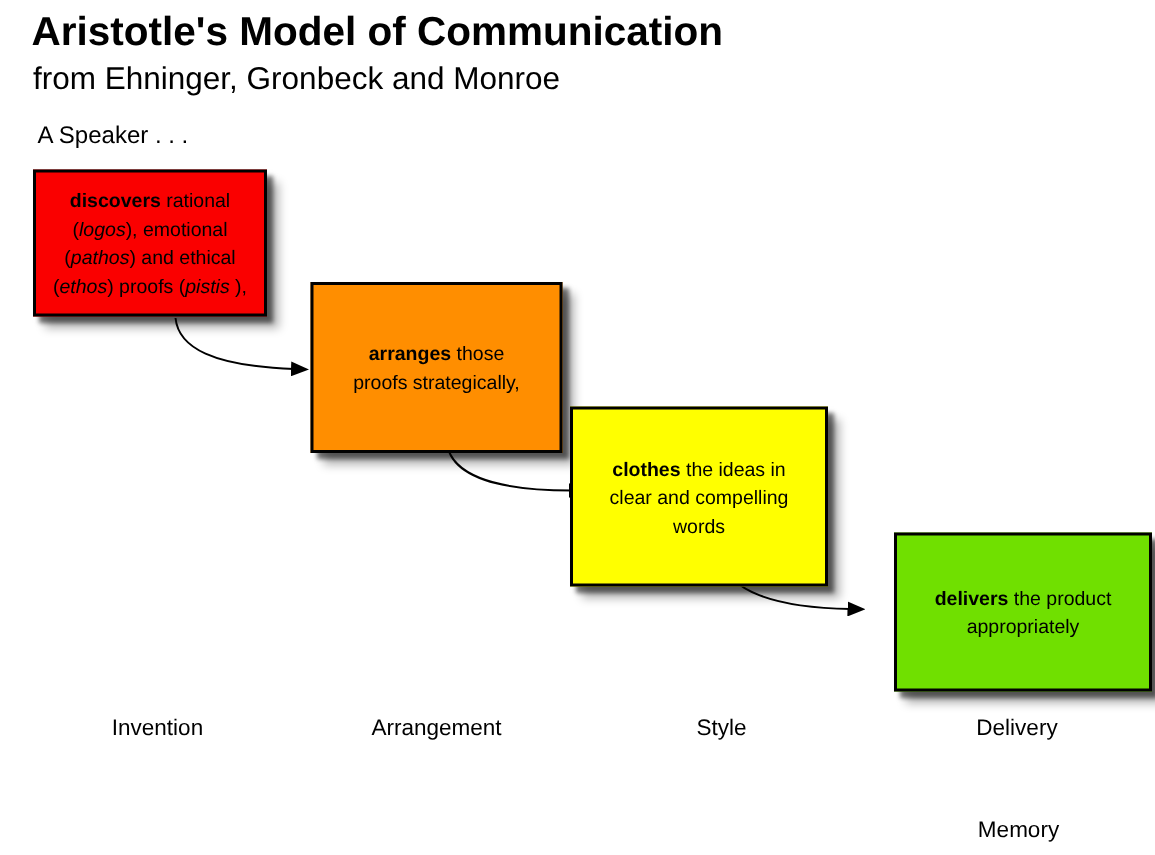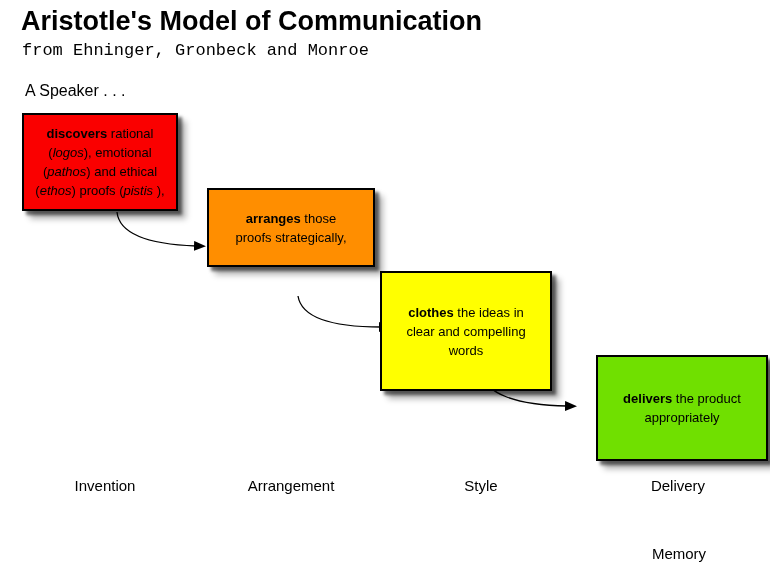--- a/index.html
+++ b/index.html
@@ -11,41 +11,40 @@
     color:#000;
     overflow:hidden;
   }
   .page-title{
     position:absolute;left:21px;top:6px;
     font-size:27px;font-weight:bold;letter-spacing:0;
     margin:0;
   }
   .subtitle{
     position:absolute;left:22px;top:41px;
-    font-size:17px;
-    font-family:Liberation Mono, monospace;
+    font-size:21px;
   }
   .speaker-intro{
     position:absolute;left:25px;top:82px;
     font-size:16px;
   }
   .stage-box{
     position:absolute;
     box-sizing:border-box;
     border:2px solid #000;
     box-shadow:4px 4px 3px rgba(0,0,0,0.55), 8px 8px 6px rgba(0,0,0,0.28);
     display:flex;flex-direction:column;justify-content:center;
     text-align:center;
     font-size:13px;line-height:19px;
   }
   .box-line{white-space:nowrap;}
   .box-line .b{font-weight:bold;}
   .box-line .i{font-style:italic;}
   .box-invention{left:22px;top:113px;width:156px;height:98px;}
-  .box-arrangement{left:207px;top:188px;width:168px;height:79px;}
+  .box-arrangement{left:207px;top:188px;width:168px;height:114px;}
   .box-style{left:380px;top:271px;width:172px;height:120px;justify-content:center;}
   .box-delivery{left:596px;top:355px;width:172px;height:106px;}
   .arrow-layer{
     position:absolute;left:0;top:0;width:770px;height:570px;
     pointer-events:none;
   }
   .canon-label{
     position:absolute;
     font-size:15px;
     transform:translateX(-50%);

